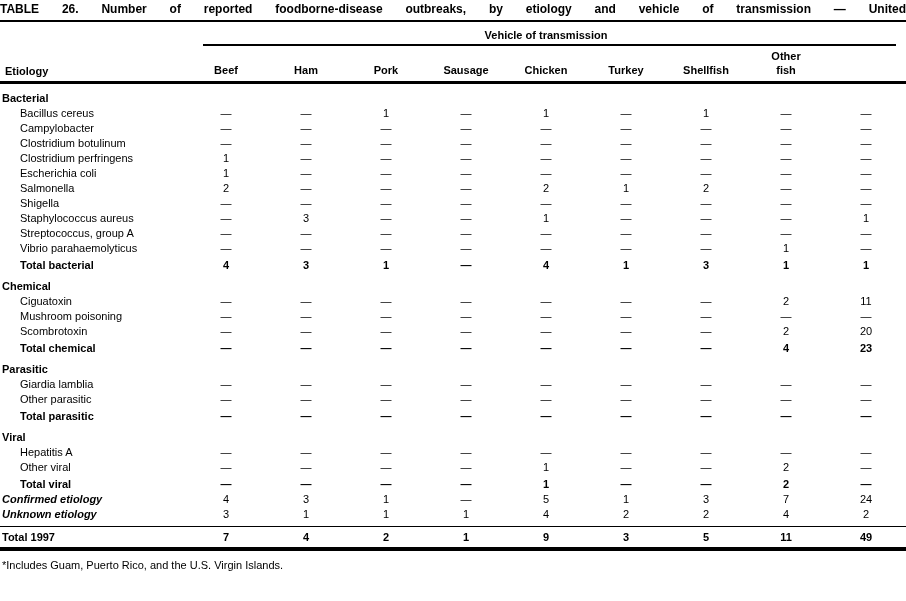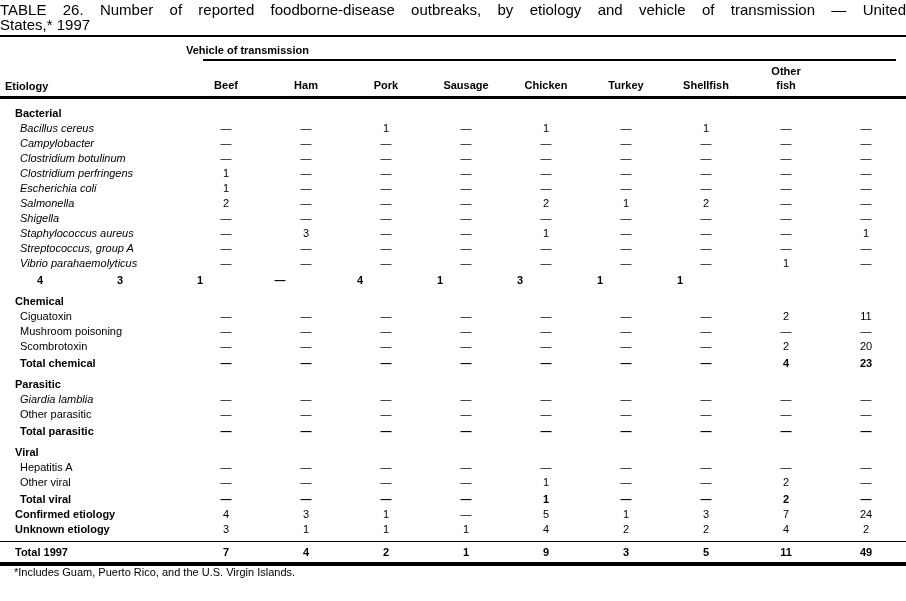--- a/index.html
+++ b/index.html
@@ -7,72 +7,71 @@
   body {
     width:906px; height:601px;
     color:#000;
     font-family:"Liberation Sans", sans-serif;
     font-size:11px;
     overflow:hidden;
   }
   .page { width:906px; height:601px; padding-top:2px; }
 
   
-  .title { font-size:15px; font-weight:normal; line-height:15px; }
+  .title { font-size:12px; font-weight:bold; line-height:15px; }
   .title-line1 { text-align:justify; text-align-last:justify; }
   .title-line2 { text-align:left; }
   .title-rule { border-top:2px solid #000; margin-top:3px; }
 
   
   .spanner-label {
     margin-left:186px; width:720px;
-    font-weight:bold;
+    text-align:center; font-weight:bold;
     margin-top:7px; line-height:13px;
   }
   .spanner-rule { border-top:2px solid #000; margin-left:203px; width:693px; margin-top:2px; }
 
   
   .header-row { display:flex; align-items:flex-end; margin-top:3px; }
   .label-col { width:186px; flex:none; }
   .etiology { font-weight:bold; padding-left:5px; }
   .num-col { width:80px; flex:none; text-align:center; }
   .col-header { font-weight:bold; white-space:pre-line; line-height:14px; }
   .header-rule { border-top:3px solid #000; margin-top:4px; }
 
   
   .row { display:flex; align-items:center; height:15px; }
-  .row-label { padding-left:15px; white-space:nowrap; }
+  .row-label { padding-left:2px; white-space:nowrap; }
   .row.section { margin-top:6px; }
   .row.section .row-label { font-weight:bold; }
   .row.item .row-label,
   .row.item-italic .row-label,
   .row.total .row-label { padding-left:20px; }
-  .row.item-italic .row-label { font-style:italic; }
+  .row.item-italic .row-label { }
   .row.total { margin-top:2px; }
   .row.total .row-label, .row.total .cell { font-weight:bold; }
-  .row.flush .row-label { font-weight:bold; }
+  .row.flush .row-label { font-weight:bold;font-style:italic; }
   .row.grand {
     margin-top:5px;
     border-top:1px solid #000;
     height:auto; padding:4px 0 3px 0;justify-content:flex-end;
   }
   .row.grand .row-label, .row.grand .cell { font-weight:bold; }
 
   .bottom-rule { border-top:4px solid #000; margin-top:1px; }
 
-  .footnote { padding-left:14px; }
+  .footnote { margin-top:8px; padding-left:2px; }
 </style>
 </head>
 <body>
 
 <div class="page">
 
   <div class="title">
     <div class="title-line1">TABLE 26. Number of reported foodborne-disease outbreaks, by etiology and vehicle of transmission — United</div>
-    <div class="title-line2">States,* 1997</div>
   </div>
 
   <div class="title-rule"></div>
 
   <div class="spanner-label">Vehicle of transmission</div>
   <div class="spanner-rule"></div>
 
   <div class="header-row" id="header-row">
     <div class="label-col etiology">Etiology</div>
 
@@ -208,20 +207,21 @@
         <div class="num-col cell">—</div>
         <div class="num-col cell">—</div>
         <div class="num-col cell">—</div>
         <div class="num-col cell">—</div>
         <div class="num-col cell">—</div>
         <div class="num-col cell">—</div>
         <div class="num-col cell">1</div>
         <div class="num-col cell">—</div>
       </div>
       <div class="row total">
+        <div class="label-col row-label">Total bacterial</div>
         <div class="num-col cell">4</div>
         <div class="num-col cell">3</div>
         <div class="num-col cell">1</div>
         <div class="num-col cell">—</div>
         <div class="num-col cell">4</div>
         <div class="num-col cell">1</div>
         <div class="num-col cell">3</div>
         <div class="num-col cell">1</div>
         <div class="num-col cell">1</div>
       </div>

